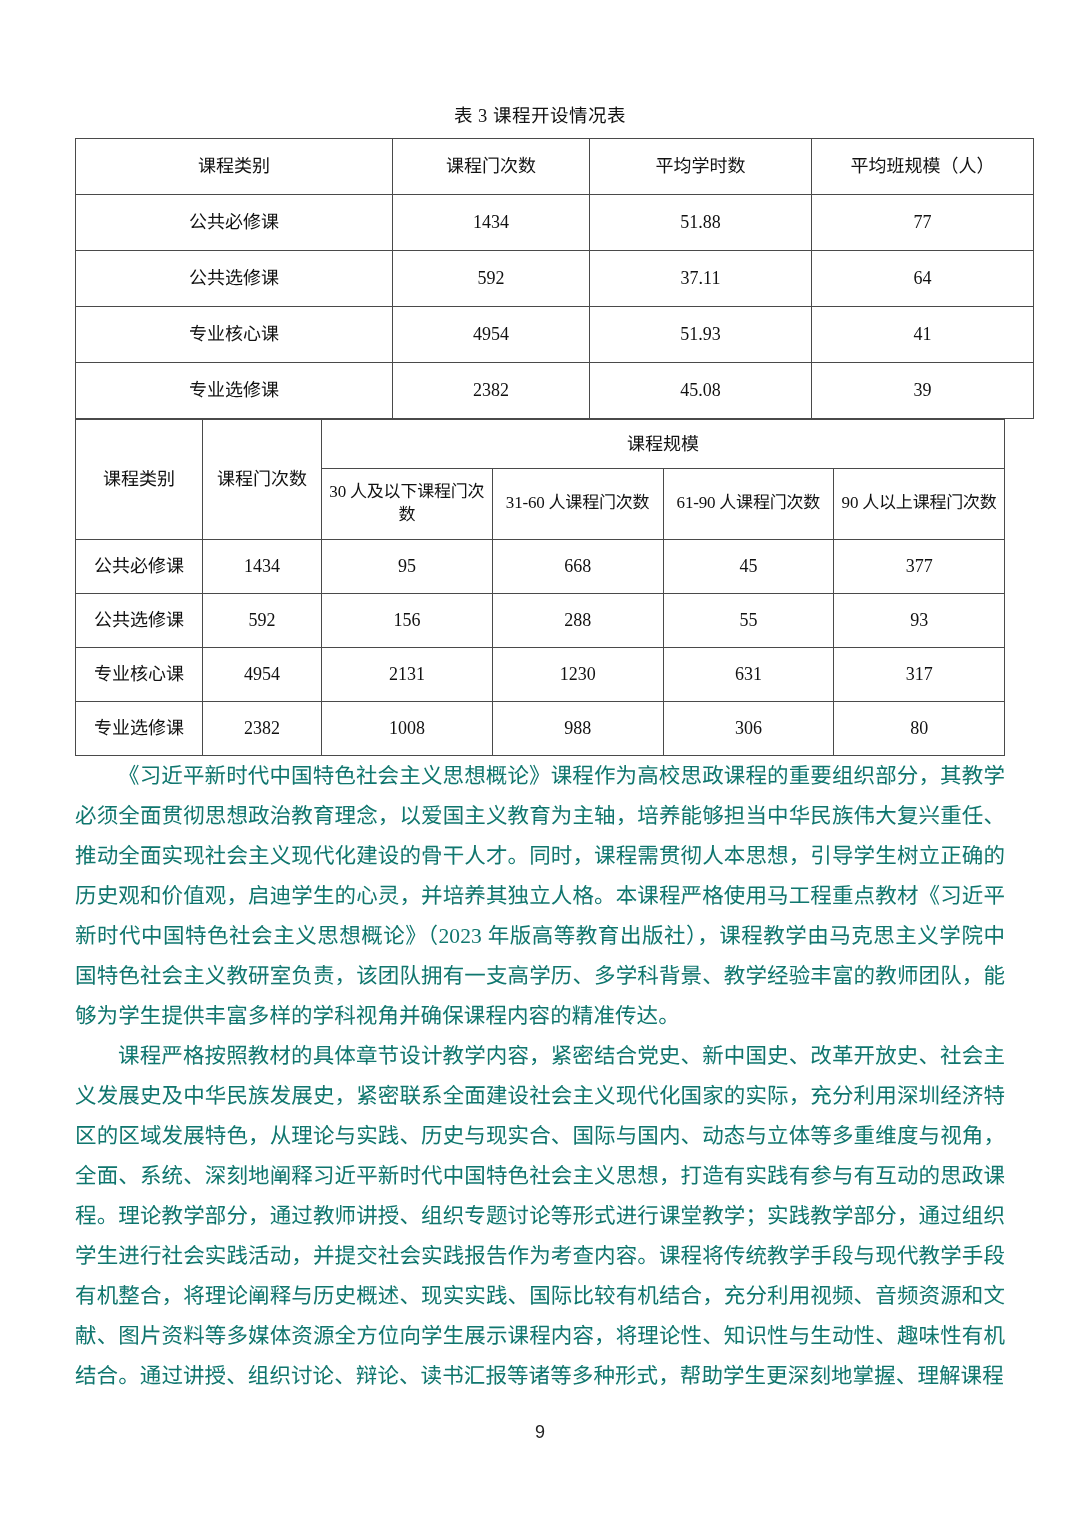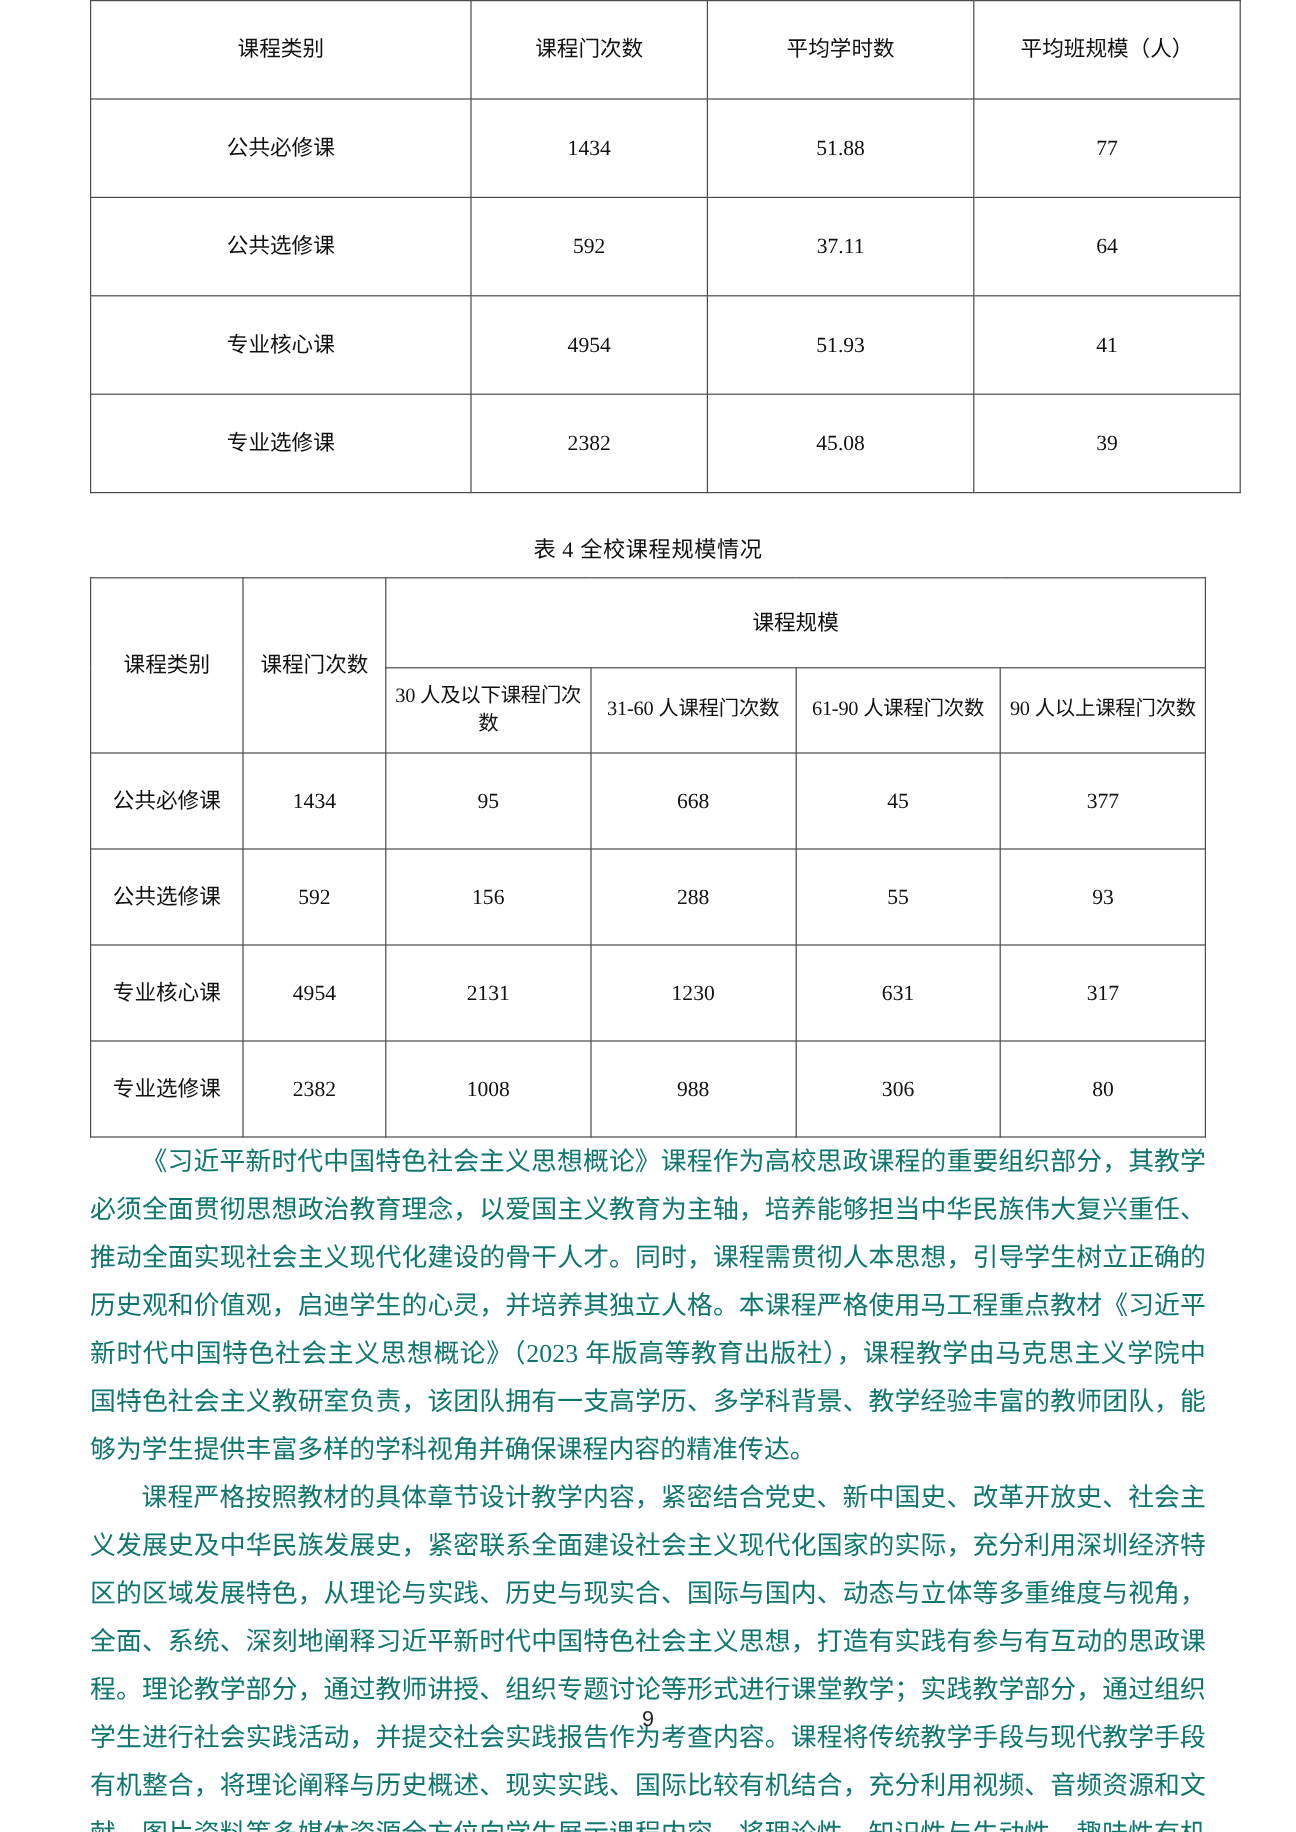--- a/index.html
+++ b/index.html
@@ -47,21 +47,21 @@
     table-layout: fixed;
     font-size: 18px;
     color: #111;
   }
   table.doc-table td,
   table.doc-table th {
     border: 1.3px solid #4a4a4a;
     text-align: center;
     vertical-align: middle;
     font-weight: normal;
-    padding: 17px 3px;
+    padding: 4px 3px;
     line-height: 1.35;
     word-break: break-all;
   }
 
   
   #table-3 td { height: 47px; }
   #table-3 .c0 { width: 310px; }
   #table-3 .c1 { width: 190px; }
   #table-3 .c2 { width: 215px; }
   #table-3 .c3 { width: 215px; }
@@ -121,20 +121,21 @@
     font-family: "Liberation Sans", "DejaVu Sans", sans-serif;
     color: #222;
   }
 </style>
 </head>
 <body>
 
 <div class="page">
   <div class="content">
 
+    <div class="table-caption" id="caption-t3">表 3  课程开设情况表</div>
 
     <table class="doc-table" id="table-3">
       <tbody>
         <tr>
           <td class="c0">课程类别</td>
           <td class="c1">课程门次数</td>
           <td class="c2">平均学时数</td>
           <td class="c3">平均班规模（人）</td>
         </tr>
         <tr>
@@ -157,21 +158,20 @@
         </tr>
         <tr>
           <td class="c0">专业选修课</td>
           <td class="c1">2382</td>
           <td class="c2">45.08</td>
           <td class="c3">39</td>
         </tr>
       </tbody>
     </table>
 
-    <div class="table-caption" id="caption-t4">表 4  全校课程规模情况</div>
 
     <table class="doc-table" id="table-4">
       <tbody>
         <tr class="group-row">
           <td class="h-cat rowspan-cell" rowspan="2">课程类别</td>
           <td class="h-count rowspan-cell" rowspan="2">课程门次数</td>
           <td colspan="4">课程规模</td>
         </tr>
         <tr class="sub-row">
           <td class="h-s1 sub-head">30 人及以下课程门次数</td>

